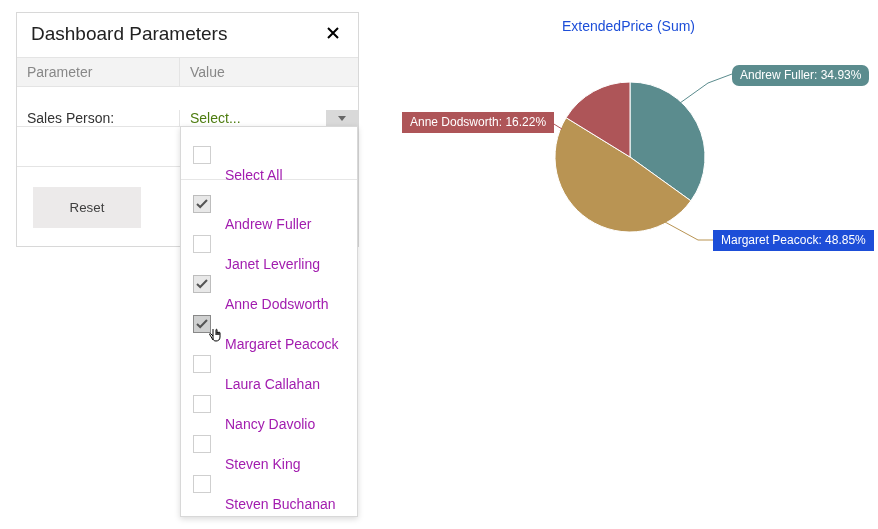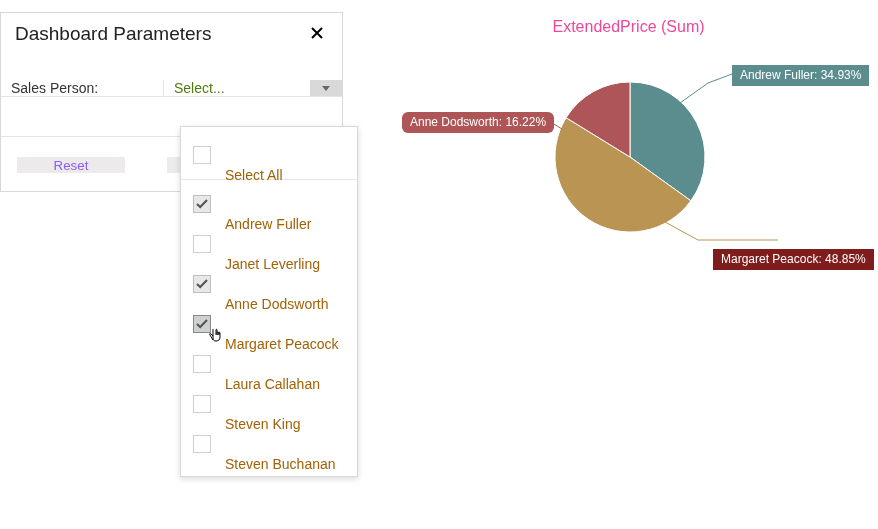--- a/index.html
+++ b/index.html
@@ -11,21 +11,21 @@
     background: #ffffff;
     font-family: "Segoe UI", Tahoma, Arial, sans-serif;
     font-size: 14px;
     color: #333;
     position: relative;
   }
 
   
   .panel {
     position: absolute;
-    left: 0;
+    left: 16px;
     top: 12px;
     width: 343px;
     border: 1px solid #d8d8d8;
     background: #fff;
   }
   .panel-header {
     display: flex;
     align-items: center;
     justify-content: space-between;
     padding: 10px 14px 12px 14px;
@@ -92,24 +92,24 @@
 
   .blank-row { height: 40px; border-bottom: 1px solid #e4e4e4; }
 
   .panel-footer {
     display: flex;
     gap: 42px;
     padding: 20px 16px 18px 16px;
   }
   .btn {
     flex: 0 0 108px;
-    height: 16px;
+    height: 41px;
     background: #eceaea;
     border: none;
-    color: #8b5cf6;
+    color: #404040;
     display: flex;
     align-items: center;
     justify-content: center;
     cursor: pointer;
   }
 
   
   .dropdown {
     position: absolute;
     left: 180px;
@@ -142,42 +142,42 @@
   }
   .chk.checked {
     background: #e8e8e8;
     border-color: #bdbdbd;
   }
   .chk.checked.focus {
     background: #cfd0d0;
     border-color: #888;
   }
   .chk svg { width: 12px; height: 10px; }
-  .dd-label { color: #a16207; margin-top: 40px; }
+  .dd-label { color: #a21caf; margin-top: 40px; }
 
   .cursor {
     position: absolute;
     left: 26px;
     top: 23px;
     pointer-events: none;
   }
   .cursor svg { width: 18px; height: 20px; }
 
   
   .chart-area {
     position: absolute;
     left: 400px;
     top: 12px;
     width: 457px;
     height: 260px;
   }
   .chart-title {
     text-align: center;
-    font-size: 16px;
-    color: #ec4899;
+    font-size: 14px;
+    color: #1d4ed8;
     margin: 6px 0 12px;
     font-weight: 400;
   }
   .pie-wrap {
     position: absolute;
     left: 0; top: 0;
     width: 100%; height: 100%;
   }
 
   .badge {
@@ -193,20 +193,24 @@
 <body>
 
 <div class="panel">
   <div class="panel-header">
     <span class="panel-title">Dashboard Parameters</span>
     <span class="close-btn">
       <svg viewBox="0 0 14 14" width="14" height="14">
           <path d="M2 2 L12 12 M12 2 L2 12" stroke="#000" stroke-width="2" fill="none"></path>
         </svg>
     </span>
+  </div>
+  <div class="grid-head">
+    <div class="col-param">Parameter</div>
+    <div class="col-value">Value</div>
   </div>
   <div class="grid-row">
     <div class="col-param">Sales Person:</div>
     <div class="value-cell">
       <div class="value-input">Select...</div>
       <div class="dd-btn">
         <svg viewBox="0 0 8 5">
             <path d="M0 0 L4 5 L8 0 Z" fill="#666"></path>
           </svg>
       </div>
@@ -252,20 +256,24 @@
         </svg>
       </span>
       <span class="dd-label">Margaret Peacock</span>
       <span class="cursor"><svg viewBox="0 0 18 20">
           <path d="M6 2 L6 11 C6 13 7 14 9 14 C11 14 13 13 13 10 L13 6 C13 5 12 5 12 6 L12 8 M12 6 C12 5 11 5 11 6 L11 8 M11 6 C11 5 10 5 10 6 L10 8 M10 6 L10 3 C10 2 9 2 9 3 L9 8 M6 9 L4 7 C3 6 2 7 3 8 L6 13" fill="#fff" stroke="#000" stroke-width="1"></path>
         </svg></span>
     </div>
     <div class="dd-item">
       <span class="chk"></span>
       <span class="dd-label">Laura Callahan</span>
+    </div>
+    <div class="dd-item">
+      <span class="chk"></span>
+      <span class="dd-label">Nancy Davolio</span>
     </div>
     <div class="dd-item">
       <span class="chk"></span>
       <span class="dd-label">Steven King</span>
     </div>
     <div class="dd-item">
       <span class="chk"></span>
       <span class="dd-label">Steven Buchanan</span>
     </div>
   </div>
@@ -274,17 +282,17 @@
   <div class="chart-title">ExtendedPrice (Sum)</div>
   <svg id="pie-svg" class="pie-wrap" width="457" height="260">
       <path d="M 230 145 L 230 70 A 75 75 0 0 1 290.86957817234054 188.81660020039578 Z" fill="#5b8c8e" stroke="#fff" stroke-width="1"></path>
       <path d="M 230 145 L 290.86957817234054 188.81660020039578 A 75 75 0 0 1 166.1259677295116 105.69213817175239 Z" fill="#b99453" stroke="#fff" stroke-width="1"></path>
       <path d="M 230 145 L 166.1259677295116 105.69213817175239 A 75 75 0 0 1 230 70 Z" fill="#ae5558" stroke="#fff" stroke-width="1"></path>
       <polyline points="280,91 308,71 332,62" fill="none" stroke="#5b8c8e" stroke-width="1"></polyline>
       <polyline points="265,210 298,228 378,228" fill="none" stroke="#b99453" stroke-width="1"></polyline>
       <polyline points="162,117 149,109 140,109" fill="none" stroke="#ae5558" stroke-width="1"></polyline>
     </svg>
   <div id="badges">
-      <div class="badge" style="left: 332px; top: 53px; background: rgb(91, 140, 142);">Andrew Fuller: 34.93%</div>
-      <div class="badge" style="left: 313px; top: 237px; background: #7f1d1d;">Margaret Peacock: 48.85%</div>
-      <div class="badge" style="left: 2px; top: 100px; background: rgb(174, 85, 88); border-radius: 6px;">Anne Dodsworth: 16.22%</div>
+      <div class="badge" style="left: 332px; top: 53px; background: rgb(91, 140, 142); border-radius: 7px;">Andrew Fuller: 34.93%</div>
+      <div class="badge" style="left: 313px; top: 218px; background: #1d4ed8;">Margaret Peacock: 48.85%</div>
+      <div class="badge" style="left: 2px; top: 100px; background: rgb(174, 85, 88);">Anne Dodsworth: 16.22%</div>
     </div>
 </div>
 
 </body></html>

